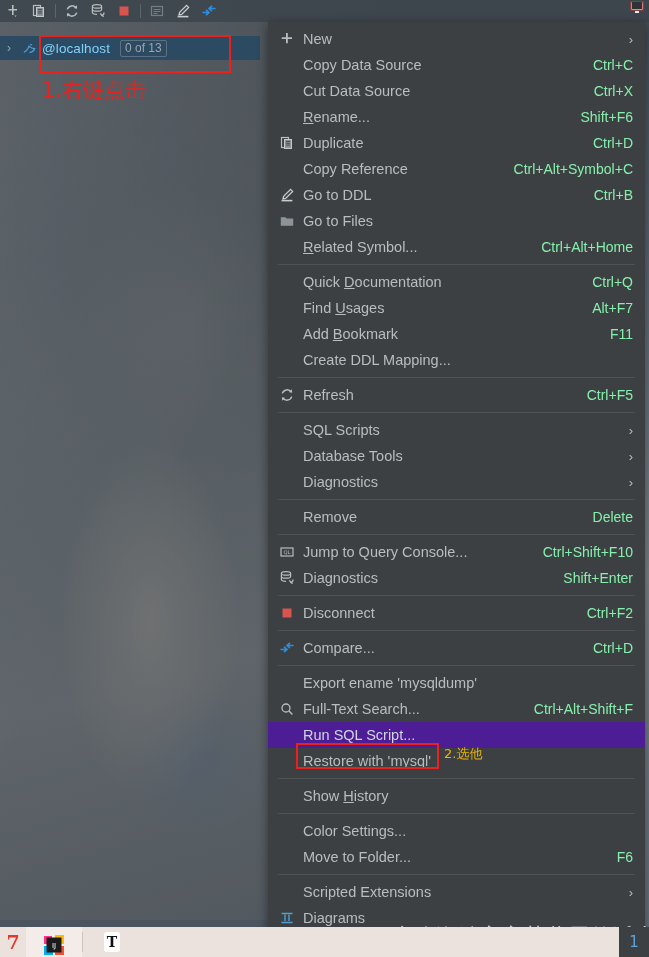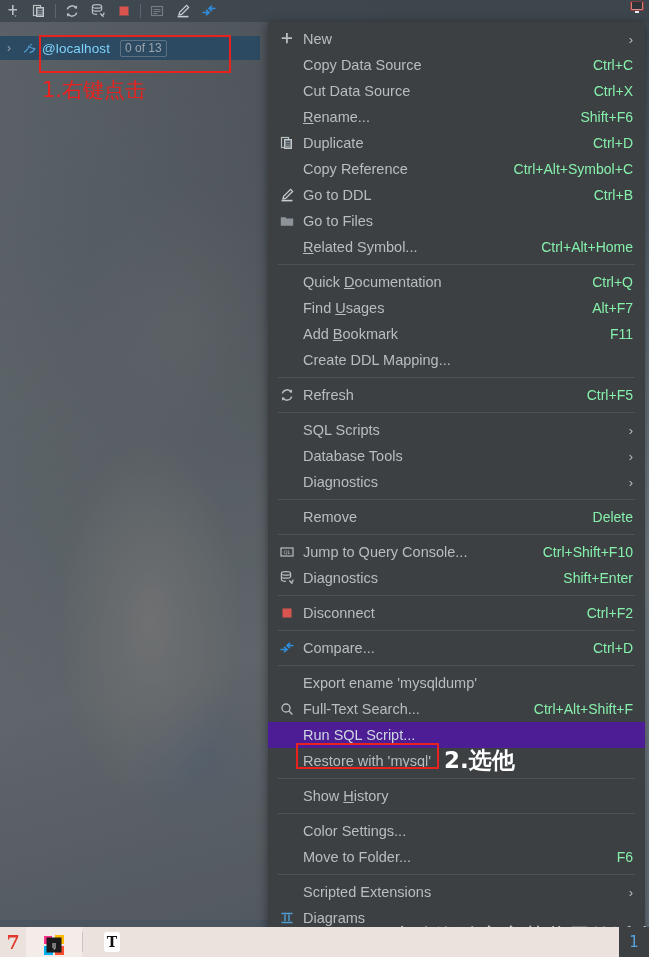--- a/index.html
+++ b/index.html
@@ -87,22 +87,22 @@
   .mi.sel{background:#4c1d95;}
   .mi.sel .lbl{color:#cfd6e2;}
   .sep{height:1px;background:#4e5254;margin:4px 10px 4px 10px;}
 
   
   #anno-box-2{
     position:absolute;left:296px;top:743px;width:143px;height:26px;
     border:2px solid #e8231f;box-sizing:border-box;pointer-events:none;
   }
   #anno-text-2{
-    position:absolute;left:444px;top:745px;color:#ffffff;
-    font-size:23px;font-family:"DejaVu Sans",sans-serif;white-space:nowrap;font-weight:bold;
+    position:absolute;left:444px;top:745px;color:#eab308;
+    font-size:13px;font-family:"DejaVu Sans",sans-serif;white-space:nowrap;
   }
 
   
   #watermark{
     position:absolute;left:300px;top:922px;
     color:rgba(235,238,240,.80);font-size:22px;white-space:nowrap;
     font-family:"DejaVu Sans",sans-serif;
     text-shadow:0 1px 1px rgba(0,0,0,.35);
   }
 

